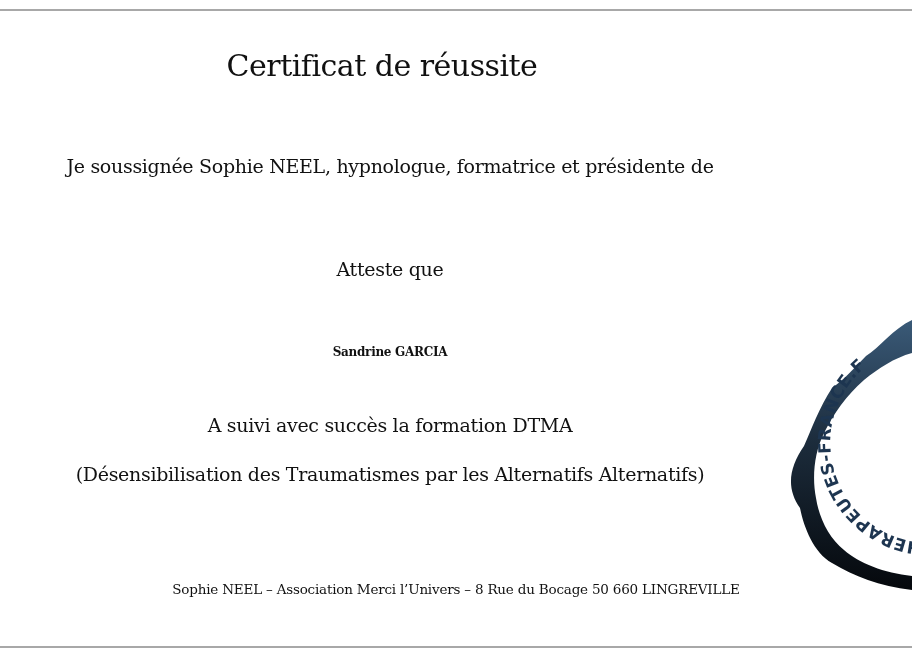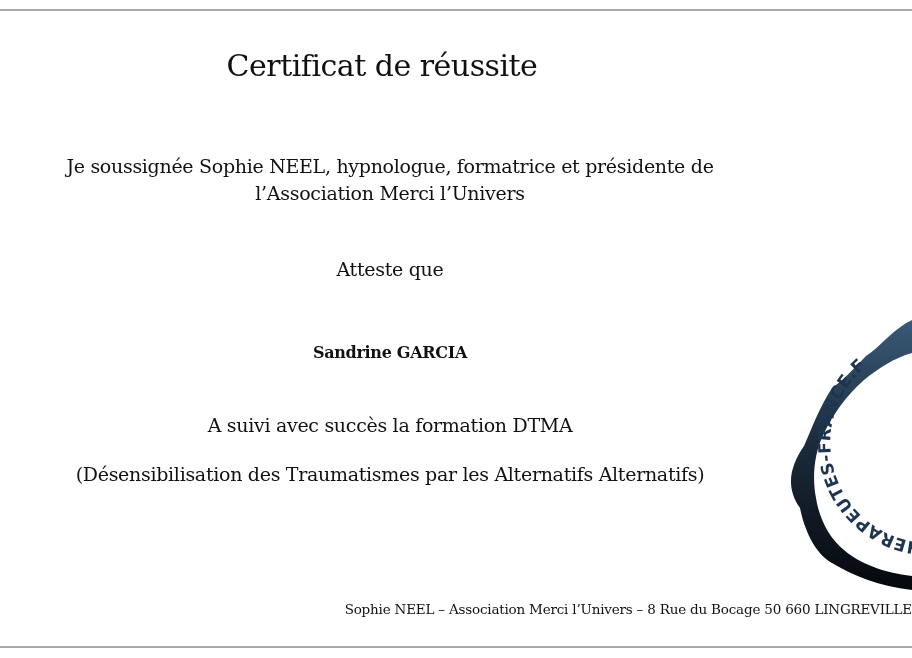--- a/index.html
+++ b/index.html
@@ -15,39 +15,38 @@
   .title {
     position: absolute; top: 48px; left: 0; width: 764px; text-align: center;
     font-size: 30px; font-weight: normal; letter-spacing: -0.5px;
   }
   .para {
     position: absolute; left: 0; width: 780px; text-align: center;
     font-size: 19px; line-height: 27px; letter-spacing: -0.3px;
   }
   .intro { top: 153px; }
   .attest { top: 256px; text-align: center; }
-  .name { top: 339px; font-weight: bold; font-size: 16px; }
+  .name { top: 339px; font-weight: bold; font-size: 12px; }
   .course1 { top: 412px; }
   .course2 { top: 461px; }
   .footer {
-    position: absolute; top: 581px; left: 0; width: 912px; text-align: right;
-    font-size: 13.5px; letter-spacing: -0.2px; margin-top: 20px;
+    position: absolute; top: 581px; left: 0; width: 912px; text-align: center;
+    font-size: 13.5px; letter-spacing: -0.2px;
   }
   .seal { position: absolute; left: 784px; top: 318px; width: 140px; height: 280px; }
 </style>
 </head>
 <body>
 
 <div class="rule top"></div>
 
 <div class="title">Certificat de réussite</div>
 
 <div class="para intro">
   <div>Je soussignée Sophie NEEL, hypnologue, formatrice et présidente de</div>
-  <div>l’Association Merci l’Univers</div>
 </div>
 
 <div class="para attest">Atteste que</div>
 
 <div class="para name">Sandrine GARCIA</div>
 
 <div class="para course1">A suivi avec succès la formation DTMA</div>
 <div class="para course2">(Désensibilisation des Traumatismes par les Alternatifs Alternatifs)</div>
 
 <div class="footer">Sophie NEEL – Association Merci l’Univers – 8 Rue du Bocage 50 660 LINGREVILLE</div>

